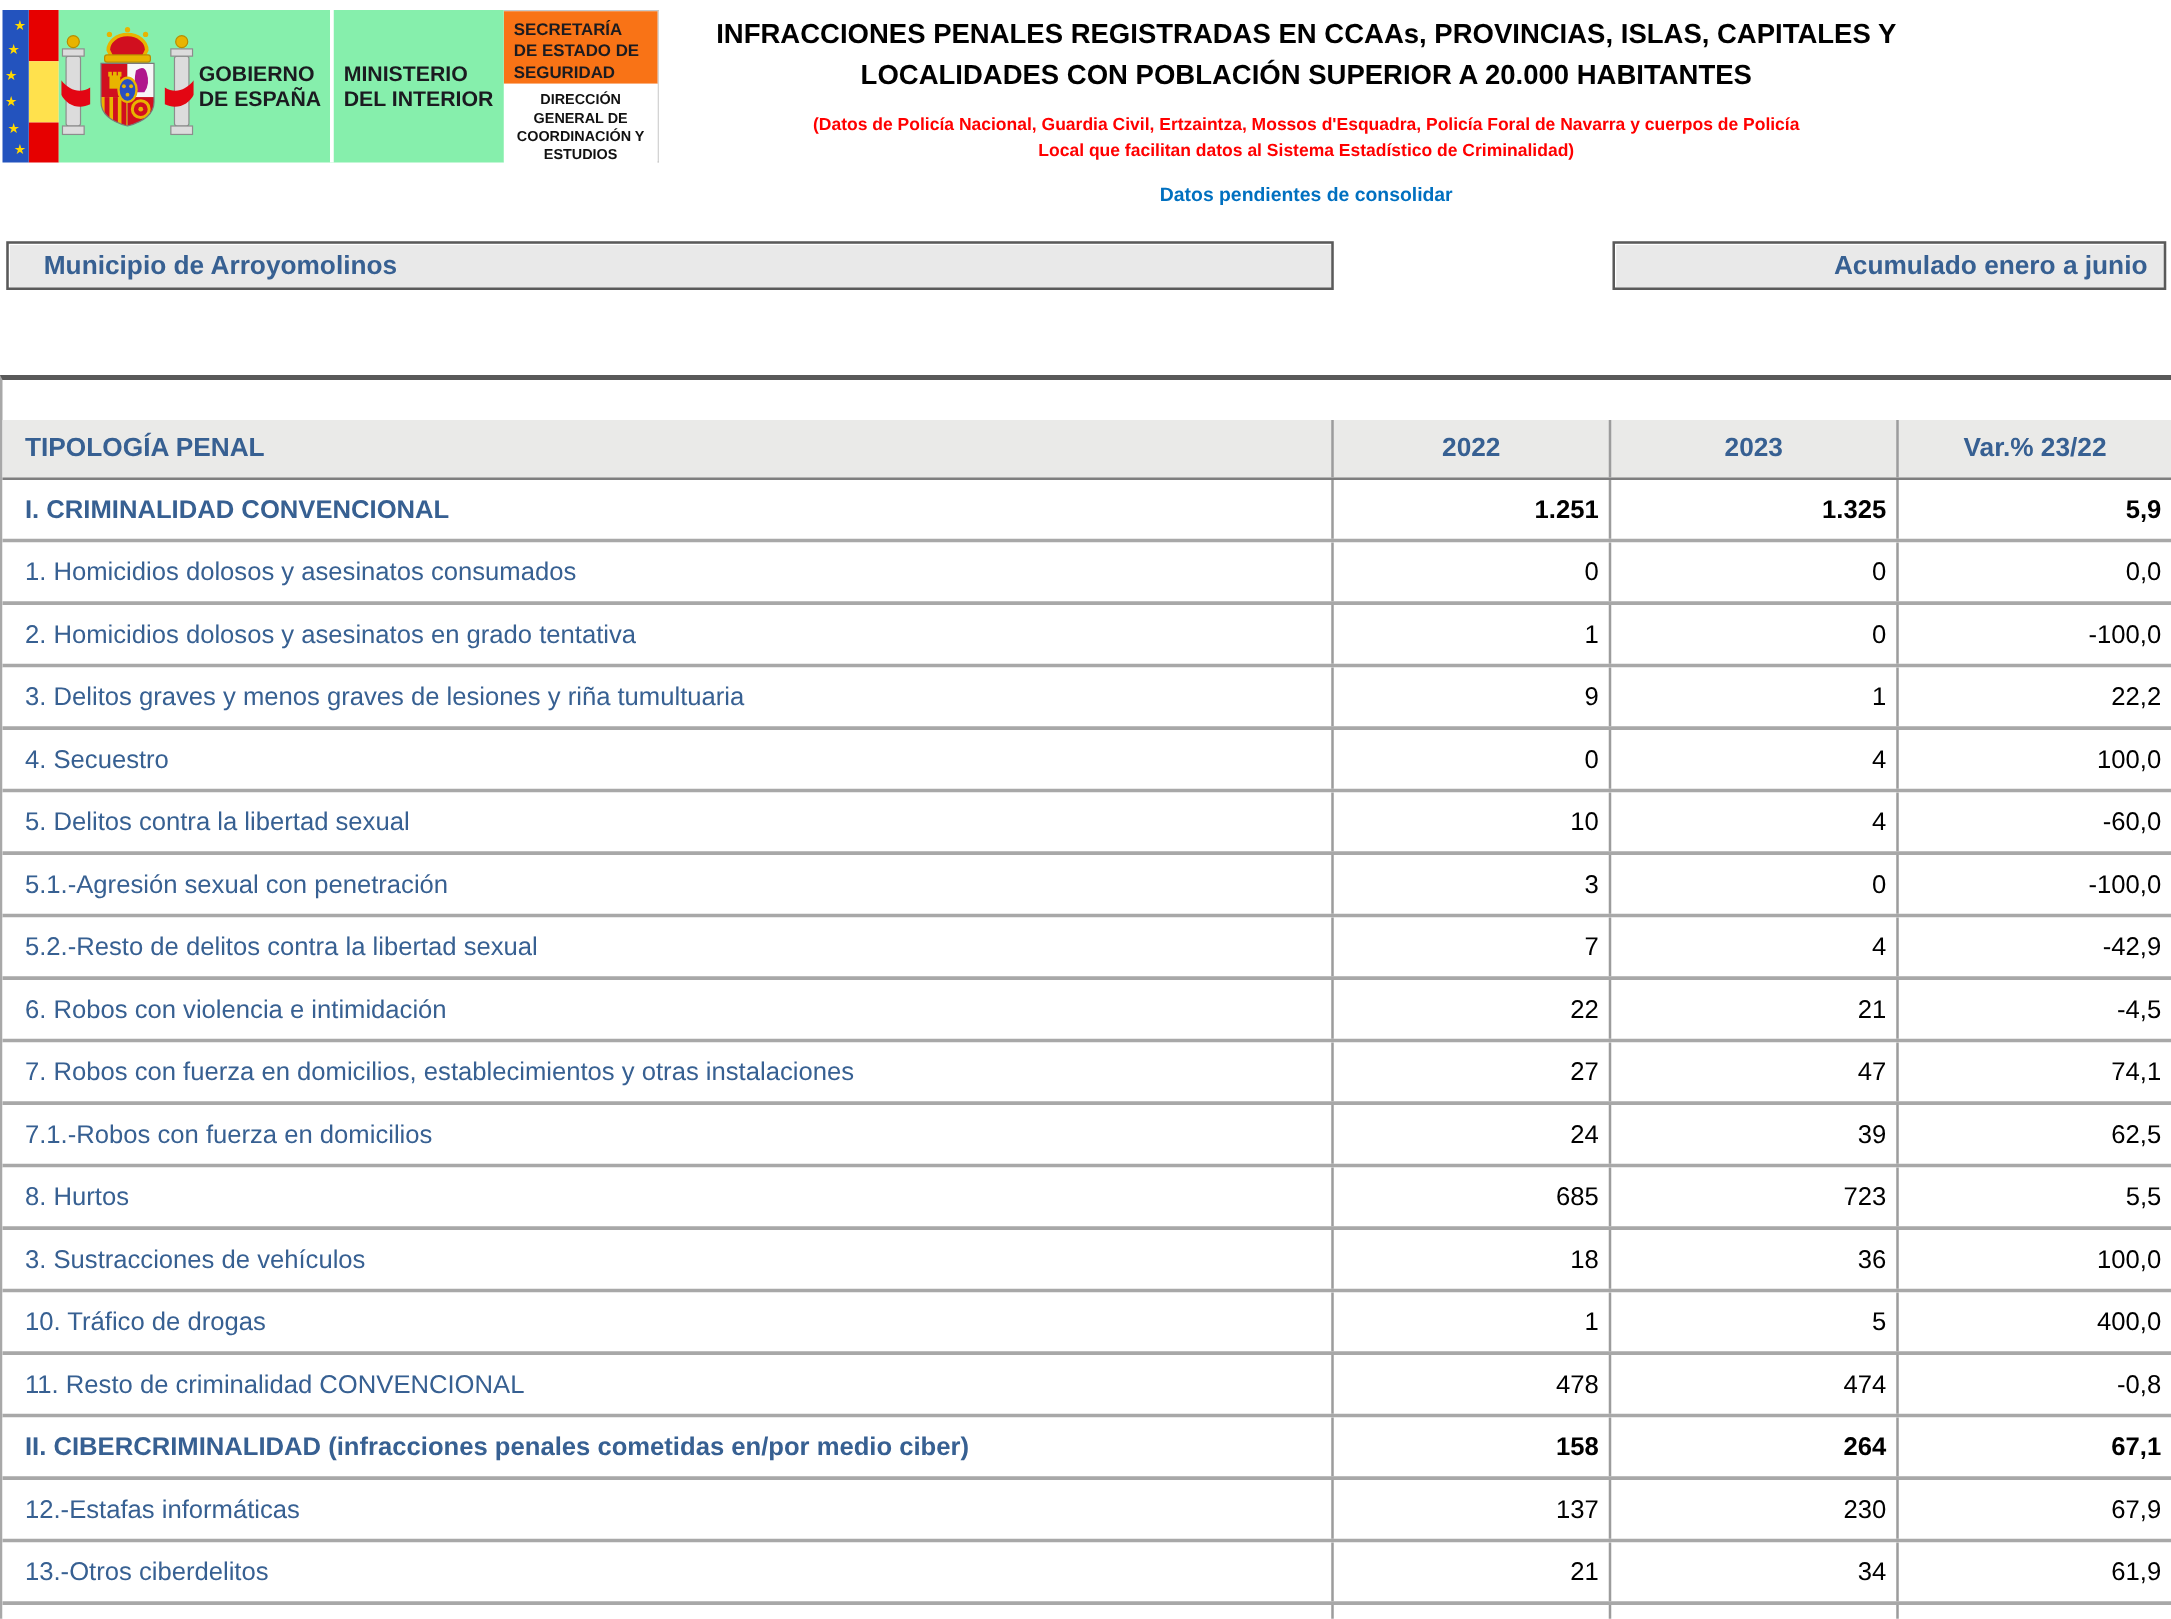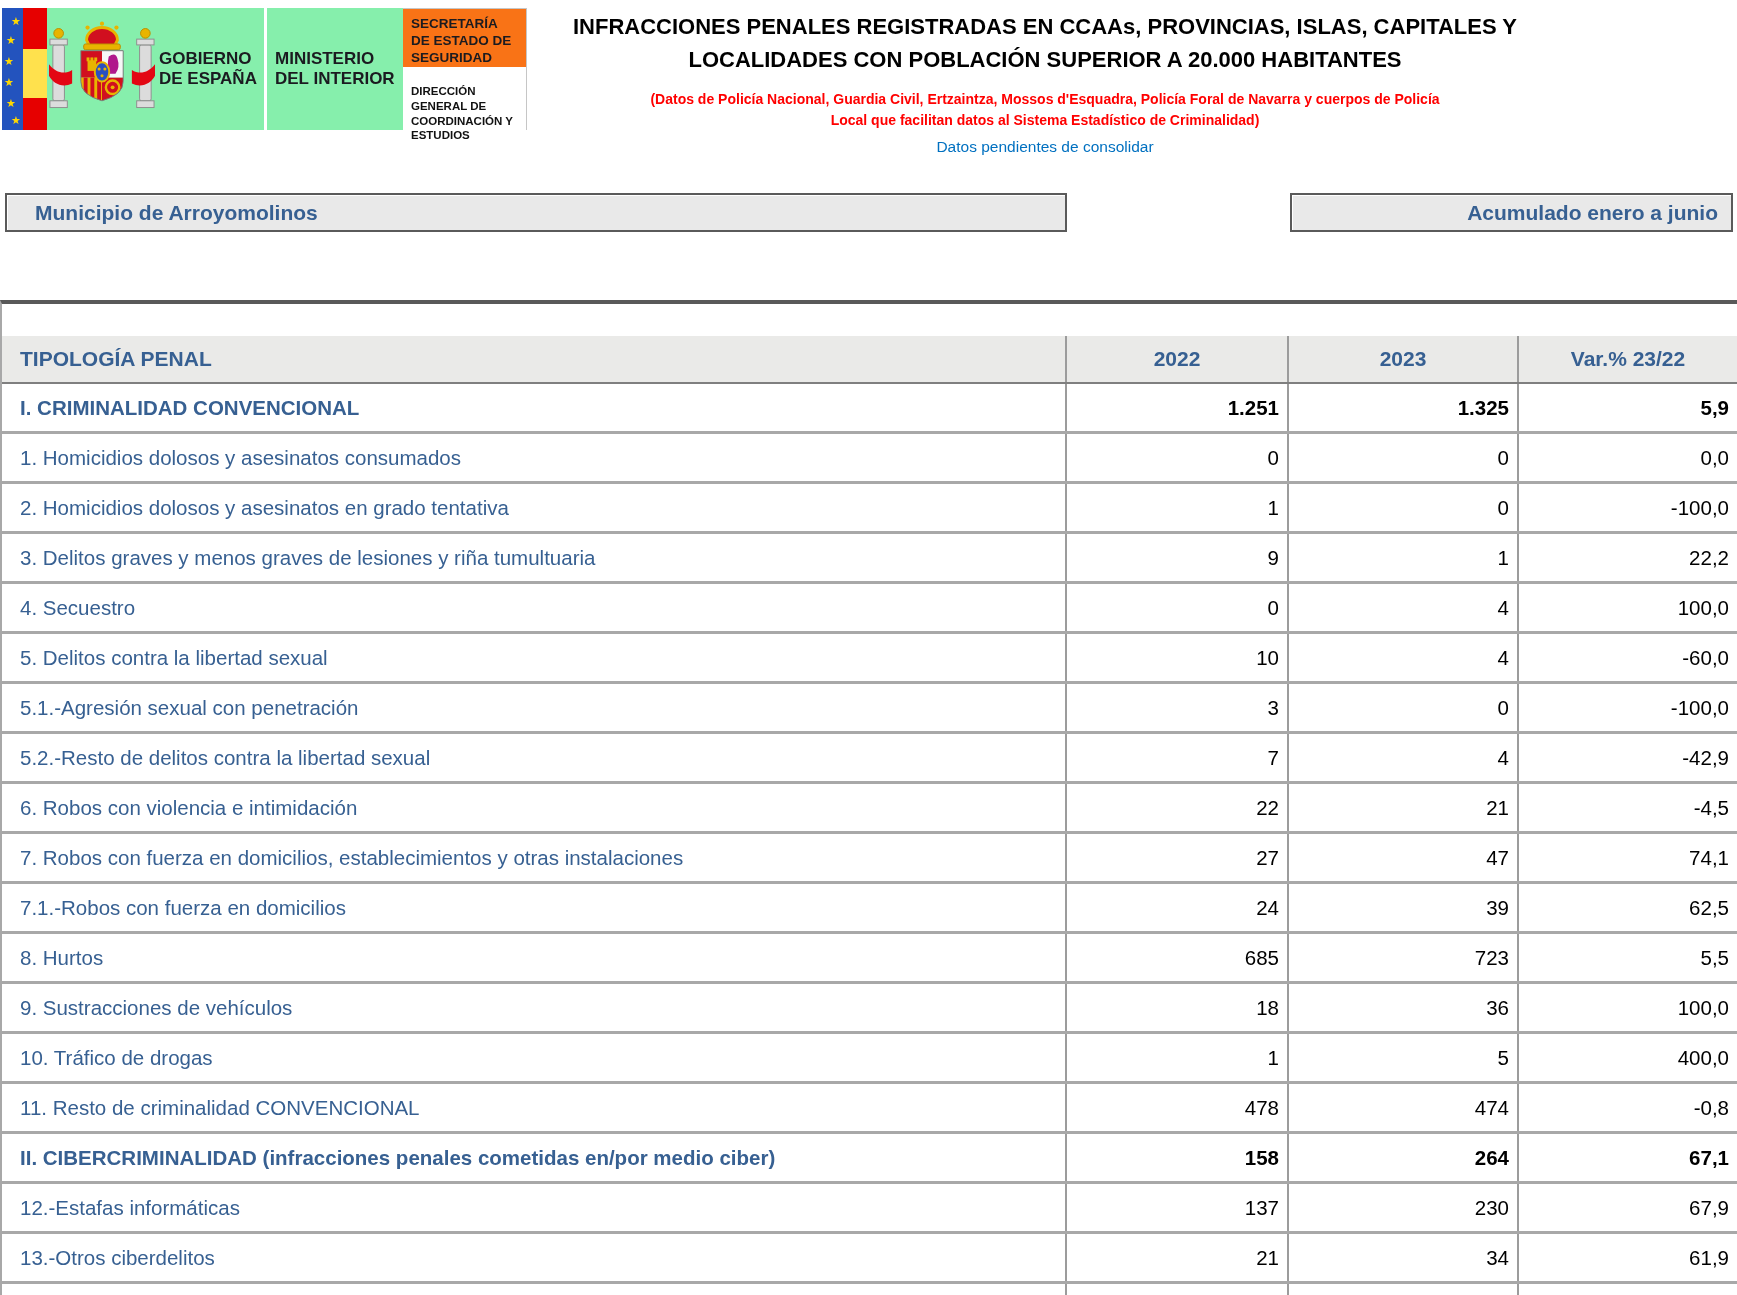--- a/index.html
+++ b/index.html
@@ -21,28 +21,28 @@
   .yellow-field { width:356px; flex:0 0 auto; background:#86efac; position:relative; display:flex; align-items:center; }
   .coa { position:absolute; left:2px; top:6px; }
   .gov-text { position:absolute; left:112px; top:50%; transform:translateY(-50%); width:102px;
     font-weight:bold; font-size:17px; line-height:1.15; color:#1b1b20; letter-spacing:0; }
   .field-divider { position:absolute; left:217px; top:0; width:3px; height:100%; background:#ffffff; }
   .min-text { position:absolute; left:228px; top:50%; transform:translateY(-50%); width:126px;
     font-weight:bold; font-size:17px; line-height:1.15; color:#1b1b20; }
   .right-block { width:124px; flex:0 0 auto; display:flex; flex-direction:column; border:1px solid #c6c6c6; border-left:none; }
   .secretaria { background:#f97316; height:68px; padding:7px 8px 0 8px;
     font-weight:bold; font-size:13.5px; line-height:1.25; color:#1b1b20; }
-  .direccion { background:#ffffff; flex:1; padding:17px 8px 0 8px;
-    font-weight:bold; font-size:11.5px; line-height:1.3; color:#111111; }
+  .direccion { background:#ffffff; flex:1; padding:6px 8px 0 8px;
+    font-weight:bold; font-size:11.5px; line-height:1.3; color:#111111;text-align:center; }
 
   
   .title-block { position:absolute; left:545px; top:10px; width:1000px; text-align:center; }
   .main-title { font-size:22px; font-weight:bold; color:#000000; line-height:33px; }
   .sources { margin-top:13px; font-size:14px; font-weight:bold; color:#ff0000; line-height:21px; }
-  .note { margin-top:7px; font-size:15.5px; font-weight:normal; color:#0070c0; }
+  .note { margin-top:17px; font-size:15.5px; font-weight:bold; color:#0070c0; }
 
   
   .bar { position:absolute; top:193px; height:39px; background:#e9e9e9;
     border:2px solid #5a5a5a; box-shadow:inset 0 1px 0 #ffffff, inset 1px 0 0 #ffffff;
     display:flex; align-items:center; font-weight:bold; font-size:21px; color:#376092; }
   .bar.left  { left:5px;  width:1062px; padding-left:28px; }
   .bar.right { left:1290px; width:443px; justify-content:flex-end; padding-right:13px; }
 
   
   .crime-table { position:absolute; left:0; top:300px; width:1737px;
@@ -234,21 +234,21 @@
         <div class="cell value-cell">39</div>
         <div class="cell value-cell">62,5</div>
       </div>
       <div class="grid-row data-row">
         <div class="cell label-cell">8. Hurtos</div>
         <div class="cell value-cell">685</div>
         <div class="cell value-cell">723</div>
         <div class="cell value-cell">5,5</div>
       </div>
       <div class="grid-row data-row">
-        <div class="cell label-cell">9. Sustracciones de vehículos</div>
+        <div class="cell label-cell">3. Sustracciones de vehículos</div>
         <div class="cell value-cell">18</div>
         <div class="cell value-cell">36</div>
         <div class="cell value-cell">100,0</div>
       </div>
       <div class="grid-row data-row">
         <div class="cell label-cell">10. Tráfico de drogas</div>
         <div class="cell value-cell">1</div>
         <div class="cell value-cell">5</div>
         <div class="cell value-cell">400,0</div>
       </div>

